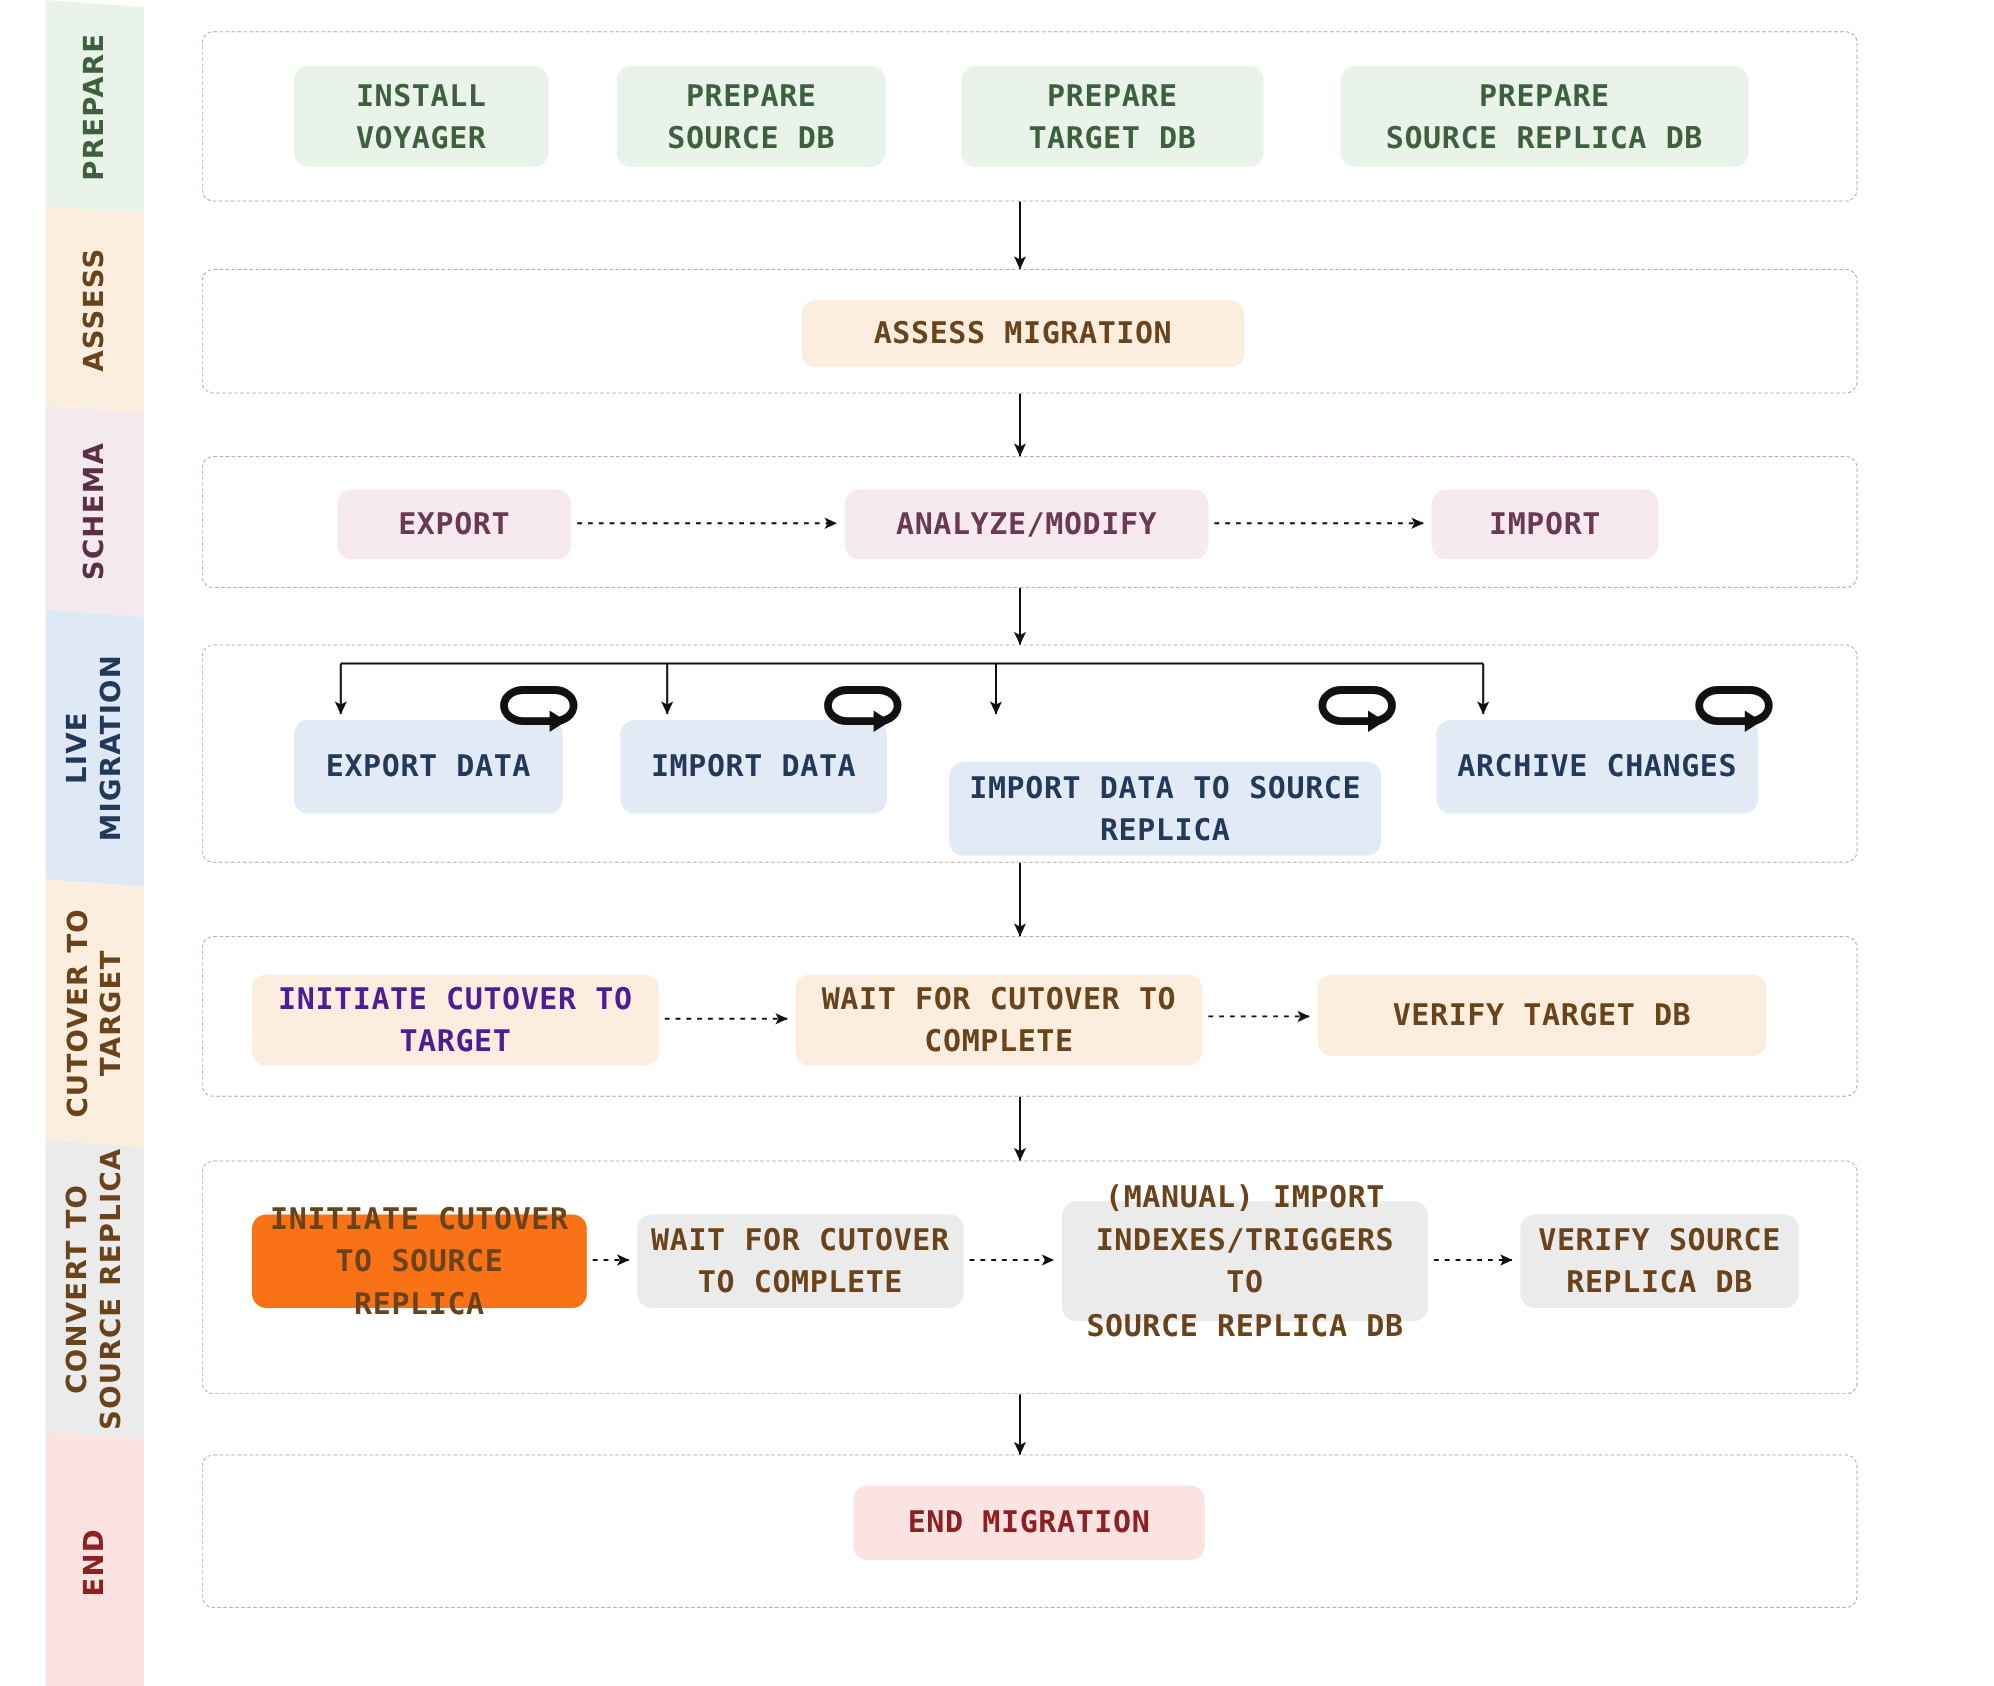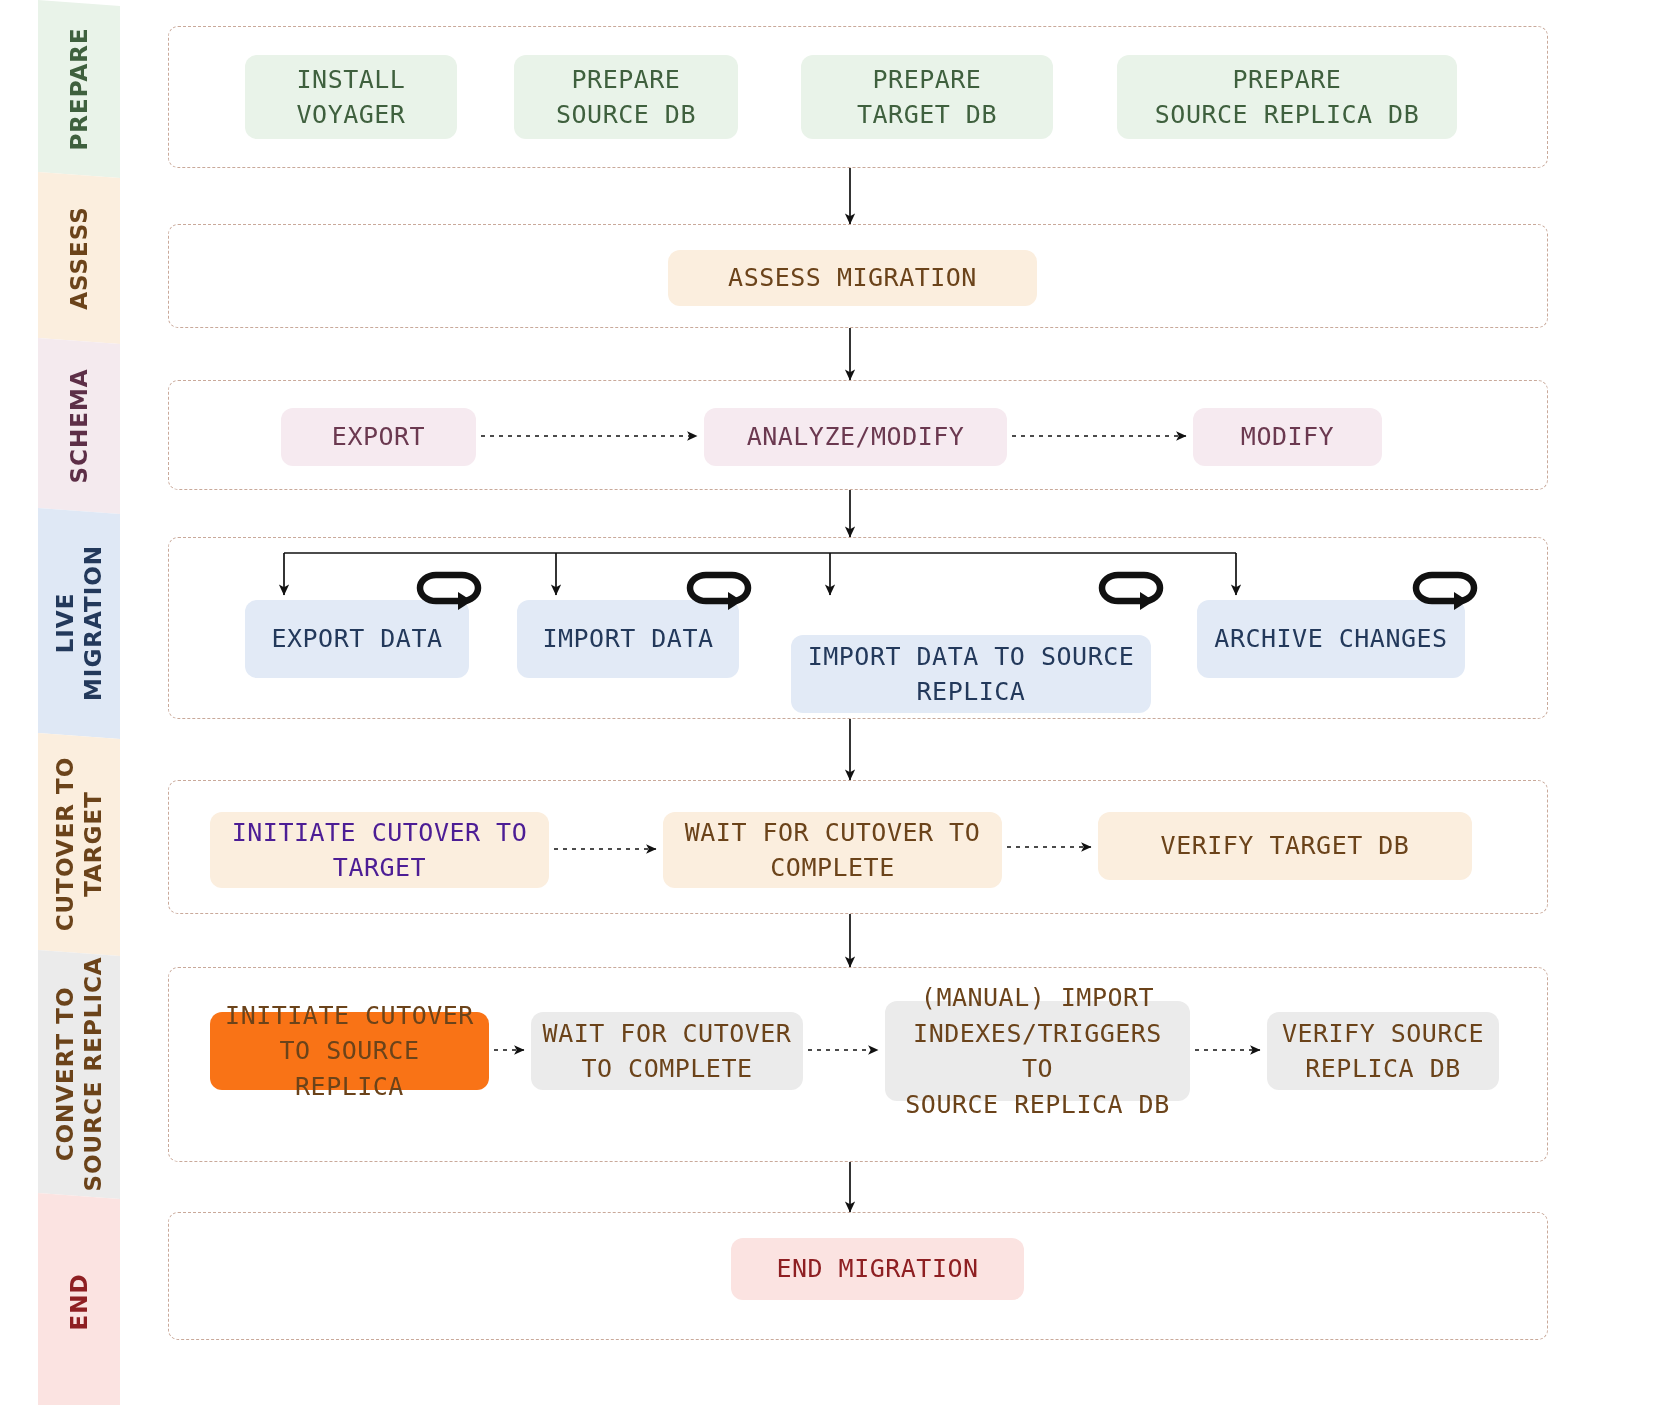--- a/index.html
+++ b/index.html
@@ -65,21 +65,21 @@
   
   .node {
     position: absolute;
     box-sizing: border-box;
     border-radius: 12px;
     display: flex;
     align-items: center;
     justify-content: center;
     text-align: center;
     white-space: pre-line;
-    font-weight: normal;
+    font-weight: bold;
     font-size: 25px;
     line-height: 1.42;
     letter-spacing: 0.5px;
     padding: 6px 10px;
   }
 
   
   #wires {
     position: absolute;
     left: 0; top: 0;
@@ -128,21 +128,21 @@
 TARGET DB</div>
       <div class="node" style="left: 948px; top: 28px; width: 340px; height: 84px; background: rgb(233, 243, 233); color: rgb(63, 96, 62);">PREPARE
 SOURCE REPLICA DB</div>
     </div>
     <div class="stage-row" style="top: 224px; height: 104px; border-color: rgb(201, 169, 154); border-style: dashed;">
       <div class="node" style="left: 499px; top: 25px; width: 369px; height: 56px; background: rgb(251, 238, 222); color: rgb(107, 67, 26);">ASSESS MIGRATION</div>
     </div>
     <div class="stage-row" style="top: 380px; height: 110px; border-color: rgb(201, 169, 154); border-style: dashed;">
       <div class="node" style="left: 112px; top: 27px; width: 195px; height: 58px; background: rgb(246, 234, 240); color: rgb(107, 57, 80);">EXPORT</div>
       <div class="node" style="left: 535px; top: 27px; width: 303px; height: 58px; background: rgb(246, 234, 240); color: rgb(107, 57, 80);">ANALYZE/MODIFY</div>
-      <div class="node" style="left: 1024px; top: 27px; width: 189px; height: 58px; background: rgb(246, 234, 240); color: rgb(107, 57, 80);">MODIFY</div>
+      <div class="node" style="left: 1024px; top: 27px; width: 189px; height: 58px; background: rgb(246, 234, 240); color: rgb(107, 57, 80);">IMPORT</div>
     </div>
     <div class="stage-row" style="top: 537px; height: 182px; border-color: rgb(201, 169, 154); border-style: dashed;">
       <div class="node" style="left: 76px; top: 62px; width: 224px; height: 78px; background: rgb(226, 234, 246); color: rgb(35, 57, 91);">EXPORT DATA</div>
       <div class="node" style="left: 348px; top: 62px; width: 222px; height: 78px; background: rgb(226, 234, 246); color: rgb(35, 57, 91);">IMPORT DATA</div>
       <div class="node" style="left: 622px; top: 62px; width: 360px; height: 78px; background: rgb(226, 234, 246); color: rgb(35, 57, 91); margin-top: 35px;">IMPORT DATA TO SOURCE
 REPLICA</div>
       <div class="node" style="left: 1028px; top: 62px; width: 268px; height: 78px; background: rgb(226, 234, 246); color: rgb(35, 57, 91);">ARCHIVE CHANGES</div>
     </div>
     <div class="stage-row" style="top: 780px; height: 134px; border-color: rgb(201, 169, 154); border-style: dashed;">
       <div class="node" style="left: 41px; top: 31px; width: 339px; height: 76px; background: rgb(251, 238, 222); color: #4c1d95;">INITIATE CUTOVER TO
@@ -156,21 +156,21 @@
 TO SOURCE REPLICA</div>
       <div class="node" style="left: 362px; top: 44px; width: 272px; height: 78px; background: rgb(235, 235, 235); color: rgb(107, 67, 26);">WAIT FOR CUTOVER
 TO COMPLETE</div>
       <div class="node" style="left: 716px; top: 33px; width: 305px; height: 100px; background: rgb(235, 235, 235); color: rgb(107, 67, 26); text-align: center;">(MANUAL) IMPORT
 INDEXES/TRIGGERS TO
 SOURCE REPLICA DB</div>
       <div class="node" style="left: 1098px; top: 44px; width: 232px; height: 78px; background: rgb(235, 235, 235); color: rgb(107, 67, 26);">VERIFY SOURCE
 REPLICA DB</div>
     </div>
     <div class="stage-row" style="top: 1212px; height: 128px; border-color: rgb(201, 169, 154); border-style: dashed;">
-      <div class="node" style="left: 562px; top: 25px; width: 293px; height: 62px; background: rgb(251, 227, 225); color: rgb(142, 31, 34);">END MIGRATION</div>
+      <div class="node" style="left: 542px; top: 25px; width: 293px; height: 62px; background: rgb(251, 227, 225); color: rgb(142, 31, 34);">END MIGRATION</div>
     </div>
   </div>
 
 <svg id="wires" viewBox="0 0 1662 1405" xmlns="http://www.w3.org/2000/svg">
   <defs>
     <marker id="ah-solid" markerWidth="9" markerHeight="9" refX="6.2" refY="3" orient="auto" markerUnits="strokeWidth">
       <path d="M0,0 L6.5,3 L0,6 L1.6,3 z" fill="#111111"></path>
     </marker>
     <marker id="ah-dot" markerWidth="9" markerHeight="9" refX="6.2" refY="3" orient="auto" markerUnits="strokeWidth">
       <path d="M0,0 L6.5,3 L0,6 L1.6,3 z" fill="#111111"></path>

